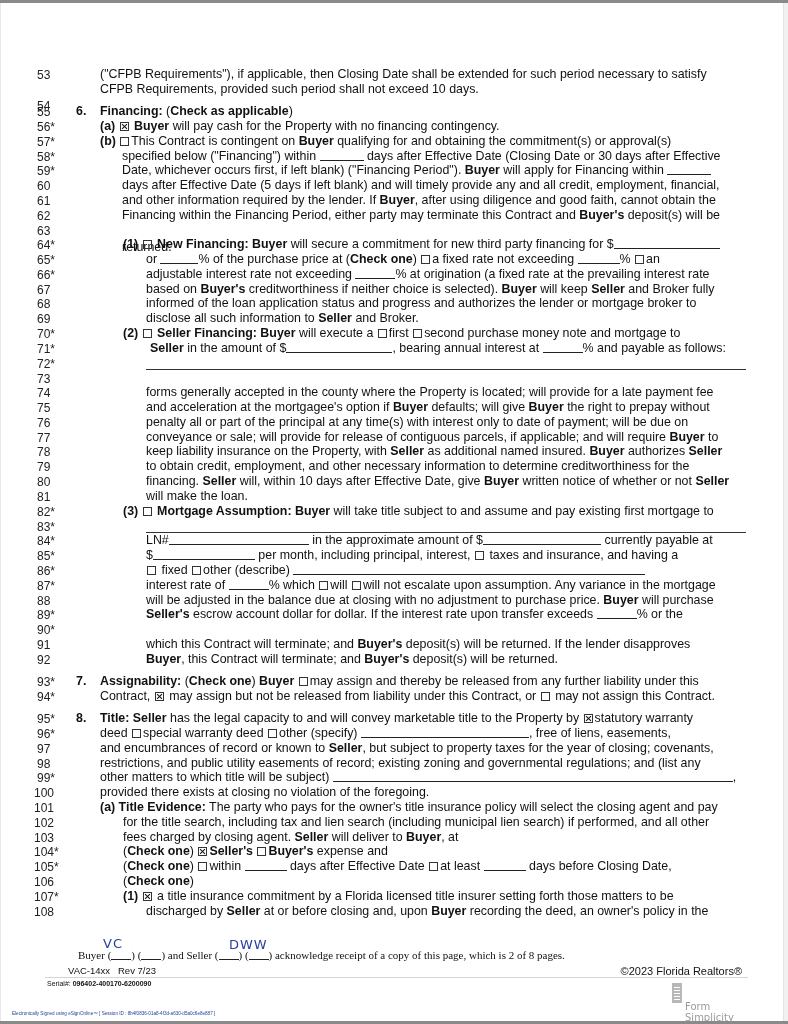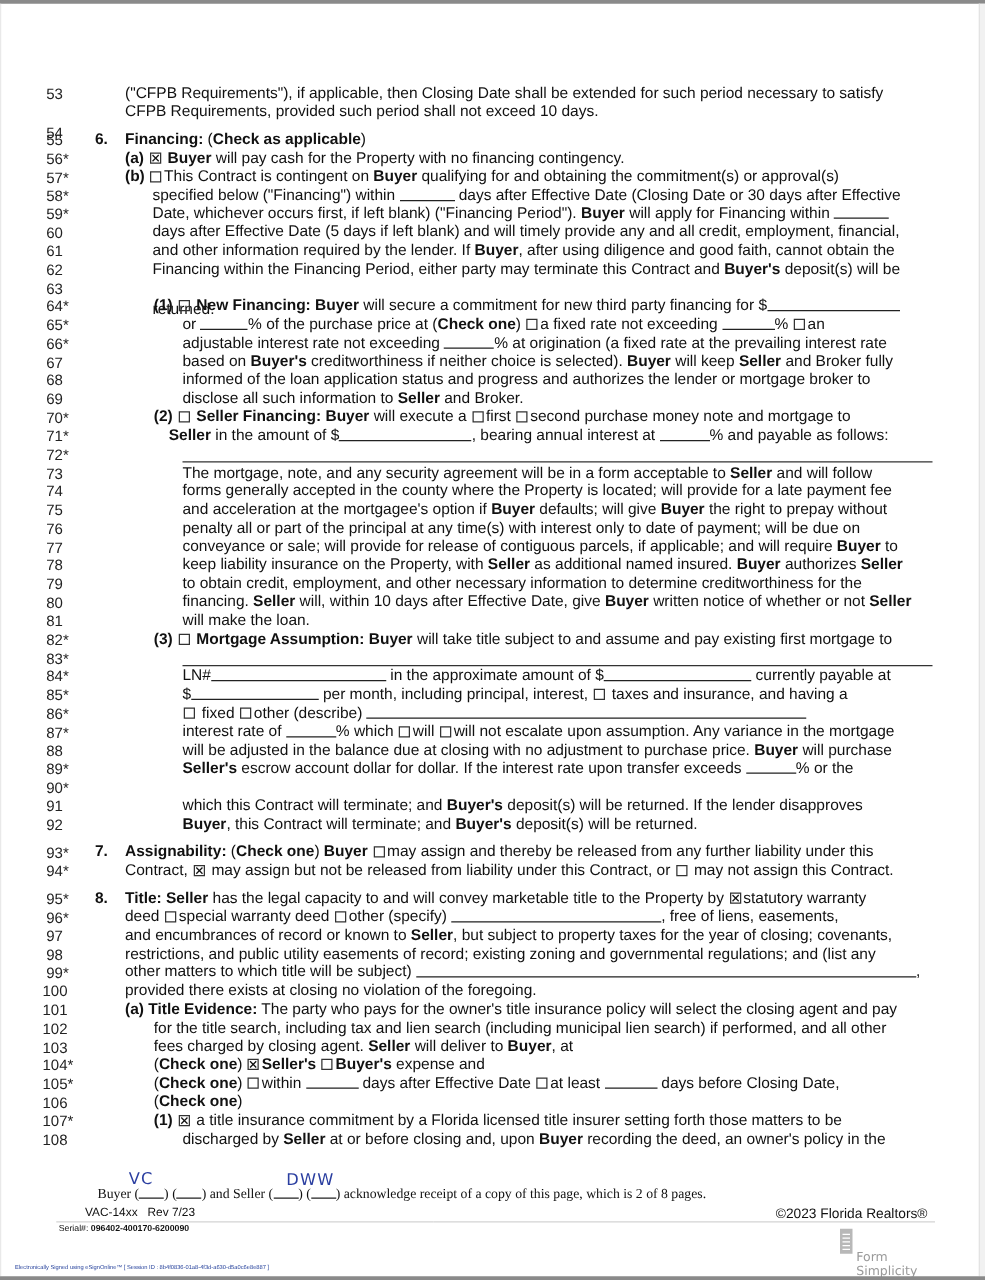--- a/index.html
+++ b/index.html
@@ -114,24 +114,23 @@
   <div class="tx" style="top:240px;left:122px">returned.</div>
 
   <div class="tx" style="top:237px;left:123px"><b>(1)</b> <span class="cb"></span> <b>New Financing:</b>  <b>Buyer</b><span> will secure a commitment for new third party financing for $</span><span class="blank" style="width:106px"></span></div>
   <div class="tx" style="top:252px;left:146px"><span>or </span><span class="blank" style="width:38px"></span><span>% of the purchase price at (</span><b>Check one</b><span>) </span><span class="cb"></span><span>a fixed rate not exceeding </span><span class="blank" style="width:42px"></span><span>% </span> <span class="cb"></span><span>an</span></div>
   <div class="tx" style="top:267px;left:146px"><span>adjustable interest rate not exceeding </span><span class="blank" style="width:40px"></span><span>% at origination (a fixed rate at the prevailing interest rate</span></div>
   <div class="tx" style="top:282px;left:146px"><span>based on </span><b>Buyer's</b><span> creditworthiness if neither choice is selected). </span><b>Buyer</b><span> will keep </span><b>Seller</b><span> and Broker fully</span></div>
   <div class="tx" style="top:296px;left:146px">informed of the loan application status and progress and authorizes the lender or mortgage broker to</div>
   <div class="tx" style="top:311px;left:146px"><span>disclose all such information to </span><b>Seller</b><span> and Broker.</span></div>
 
   <div class="tx" style="top:326px;left:123px"><b>(2)</b> <span class="cb"></span> <b>Seller Financing:</b>  <b>Buyer</b><span> will execute a </span><span class="cb"></span><span>first</span>  <span class="cb"></span><span>second purchase money note and mortgage to</span></div>
-  <div class="tx" style="top:341px;left:135px"><b>Seller</b><span> in the amount of $</span><span class="blank" style="width:106px"></span><span>, bearing annual interest at </span><span class="blank" style="width:40px"></span><span>% and payable as follows:</span></div>
+  <div class="tx" style="top:341px;left:150px"><b>Seller</b><span> in the amount of $</span><span class="blank" style="width:106px"></span><span>, bearing annual interest at </span><span class="blank" style="width:40px"></span><span>% and payable as follows:</span></div>
   <div class="fullrule" style="top:369px"></div>
 
-  <div class="tx" style="top:371px;left:146px"><span>The mortgage, note, and any security agreement will be in a form acceptable to </span><b>Seller</b><span> and will follow</span></div>
   <div class="tx" style="top:385px;left:146px">forms generally accepted in the county where the Property is located; will provide for a late payment fee</div>
   <div class="tx" style="top:400px;left:146px"><span>and acceleration at the mortgagee's option if </span><b>Buyer</b><span> defaults; will give </span><b>Buyer</b><span> the right to prepay without</span></div>
   <div class="tx" style="top:415px;left:146px">penalty all or part of the principal at any time(s) with interest only to date of payment; will be due on</div>
   <div class="tx" style="top:430px;left:146px"><span>conveyance or sale; will provide for release of contiguous parcels, if applicable; and will require </span><b>Buyer</b><span> to</span></div>
   <div class="tx" style="top:444px;left:146px"><span>keep liability insurance on the Property, with </span><b>Seller</b><span> as additional named insured. </span><b>Buyer</b><span> authorizes </span><b>Seller</b></div>
   <div class="tx" style="top:459px;left:146px">to obtain credit, employment, and other necessary information to determine creditworthiness for the</div>
   <div class="tx" style="top:474px;left:146px"><span>financing. </span><b>Seller</b><span> will, within 10 days after Effective Date, give </span><b>Buyer</b><span> written notice of whether or not </span><b>Seller</b></div>
   <div class="tx" style="top:489px;left:146px">will make the loan.</div>
 
   <div class="tx" style="top:504px;left:123px"><b>(3)</b> <span class="cb"></span> <b>Mortgage Assumption:</b>  <b>Buyer</b><span> will take title subject to and assume and pay existing first mortgage to</span></div>

